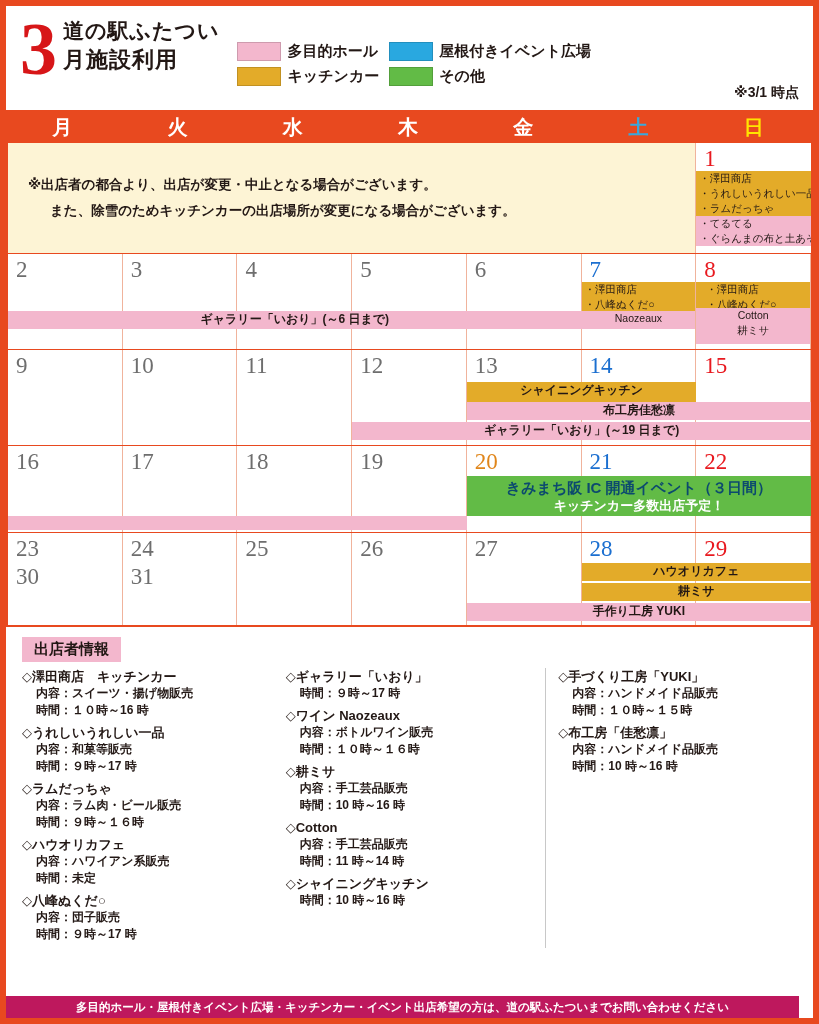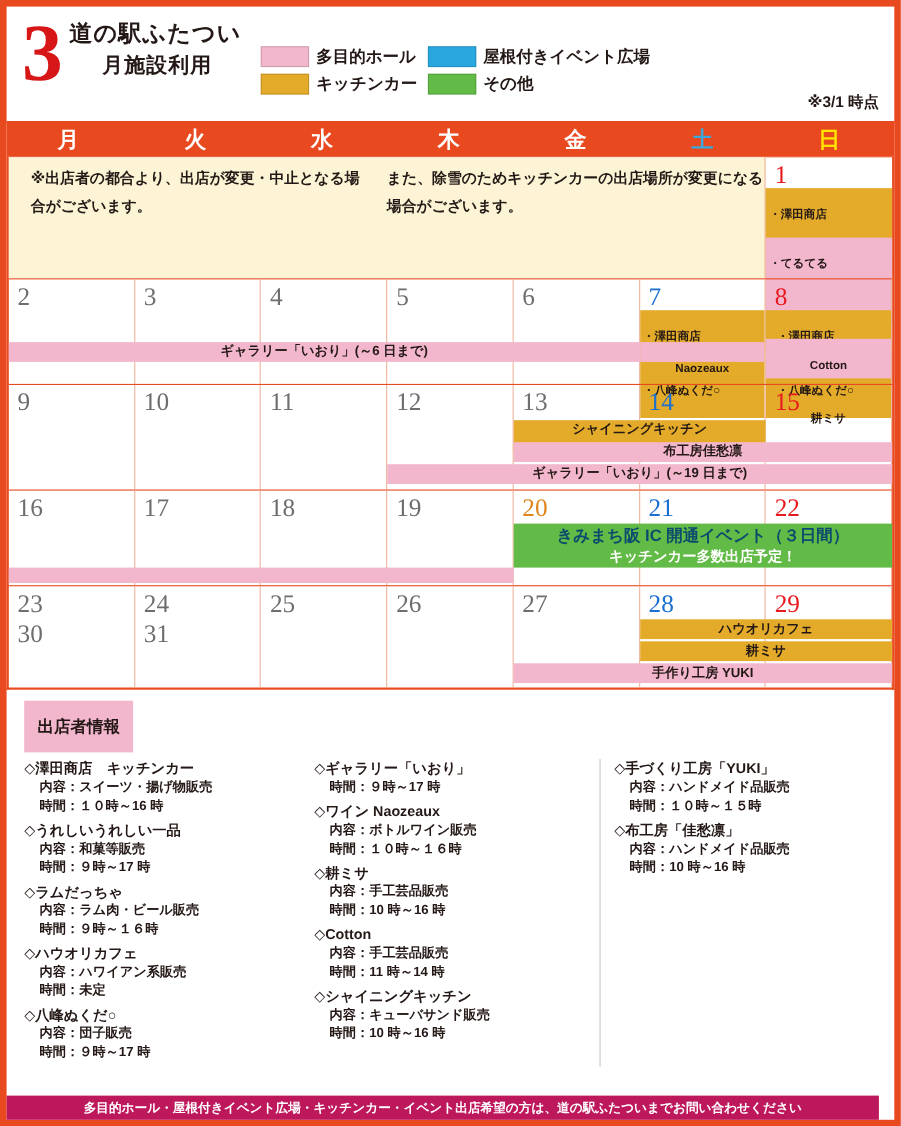--- a/index.html
+++ b/index.html
@@ -27,23 +27,22 @@
     font-family:"Liberation Serif","DejaVu Serif",serif;
     font-size:74px;font-weight:700;color:#d71618;
     line-height:74px;margin-right:6px;
   }
   .titlewrap{margin-top:6px;}
   .title1{
     font-size:21px;font-weight:700;letter-spacing:1px;color:#231815;
     line-height:26px;
   }
   .title2{
-    font-size:19px;font-weight:700;letter-spacing:1px;color:#231815;
+    font-size:22px;font-weight:700;letter-spacing:1px;color:#231815;
     line-height:32px;
-    margin-left:30px;
   }
   .legend{
     margin-left:18px;margin-top:30px;
     display:grid;grid-template-columns:auto auto;gap:6px 10px;
   }
   .lgitem{display:flex;align-items:center;}
   .swatch{width:42px;height:17px;display:inline-block;margin-right:6px;border:1px solid rgba(0,0,0,.15);}
   .lglabel{font-size:15px;font-weight:700;color:#231815;}
   .asof{
     position:absolute;right:14px;top:78px;
@@ -78,48 +77,48 @@
   }
   .cell:last-child{border-right:none;}
   .daynum{
     font-family:"Liberation Serif","DejaVu Serif",serif;
     font-size:23px;line-height:25px;padding:3px 0 0 8px;color:#8c8c8c;
   }
   .daynum.wk{color:#6e6e6e;}
   .daynum.sat{color:#1b6fd0;}
   .daynum.sun{color:#e8191f;}
   .ev{
-    font-size:10.5px;line-height:13px;padding:18px 3px;
-    font-weight:700;color:#231815;white-space:nowrap;overflow:hidden;
+    font-size:10.5px;line-height:13px;padding:1px 3px;
+    font-weight:400;color:#231815;white-space:nowrap;overflow:hidden;
   }
   .pink{background:#f3b7cd;}
   .yellow{background:#e3ab29;}
   .green{background:#62bb46;}
   .blue{background:#29a8e0;}
   .band{
     position:absolute;left:0;right:0;font-size:12px;font-weight:700;
     text-align:center;line-height:16px;
   }
   
   .notice{
     grid-column:1 / span 6;
     background:#fdf4d5;
-    display:flex;flex-direction:row;justify-content:center;
+    display:flex;flex-direction:column;justify-content:center;
     padding:6px 0 6px 20px;box-sizing:border-box;
     border-right:1px solid #f0b39c;
   }
   .notice div{font-size:13.5px;font-weight:700;line-height:26px;color:#231815;}
   .notice div:nth-child(2){padding-left:22px;}
   
   .info{
     padding:6px 12px 0 12px;position:relative;
   }
   .infotitle{
     display:inline-block;background:#f3b7cd;color:#231815;
-    font-size:15px;font-weight:700;padding:14px 12px;margin:4px 0 6px 4px;
+    font-size:15px;font-weight:700;padding:3px 12px;margin:4px 0 6px 4px;
   }
   .cols{display:grid;grid-template-columns:1fr 1fr 1fr;column-gap:8px;}
   .col{padding-left:4px;position:relative;}
   .col.bordered{border-left:1px solid #c8c8c8;padding-left:12px;}
   .vendor{margin-bottom:5px;}
   .vname{font-size:13px;font-weight:700;color:#231815;line-height:17px;}
   .vline{font-size:12px;font-weight:700;color:#231815;line-height:17px;padding-left:14px;}
   
   .footer{
     position:absolute;left:0;right:14px;bottom:0;height:22px;
@@ -367,21 +366,20 @@
           <div class="vline">内容：手工芸品販売</div>
           <div class="vline">時間：10 時～16 時</div>
         </div>
         <div class="vendor">
           <div class="vname">◇Cotton</div>
           <div class="vline">内容：手工芸品販売</div>
           <div class="vline">時間：11 時～14 時</div>
         </div>
         <div class="vendor">
           <div class="vname">◇シャイニングキッチン</div>
-          <div class="vline">内容：キューバサンド販売</div>
           <div class="vline">時間：10 時～16 時</div>
         </div>
       </div>
 
       <div class="col bordered">
         <div class="vendor">
           <div class="vname">◇手づくり工房「YUKI」</div>
           <div class="vline">内容：ハンドメイド品販売</div>
           <div class="vline">時間：１０時～１５時</div>
         </div>

